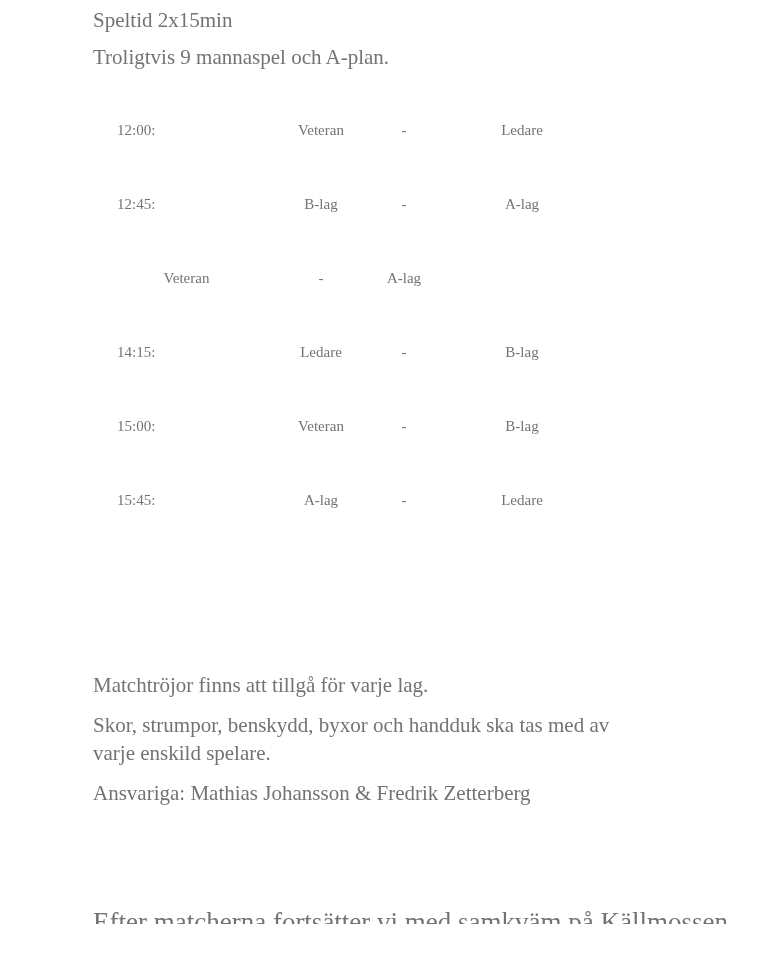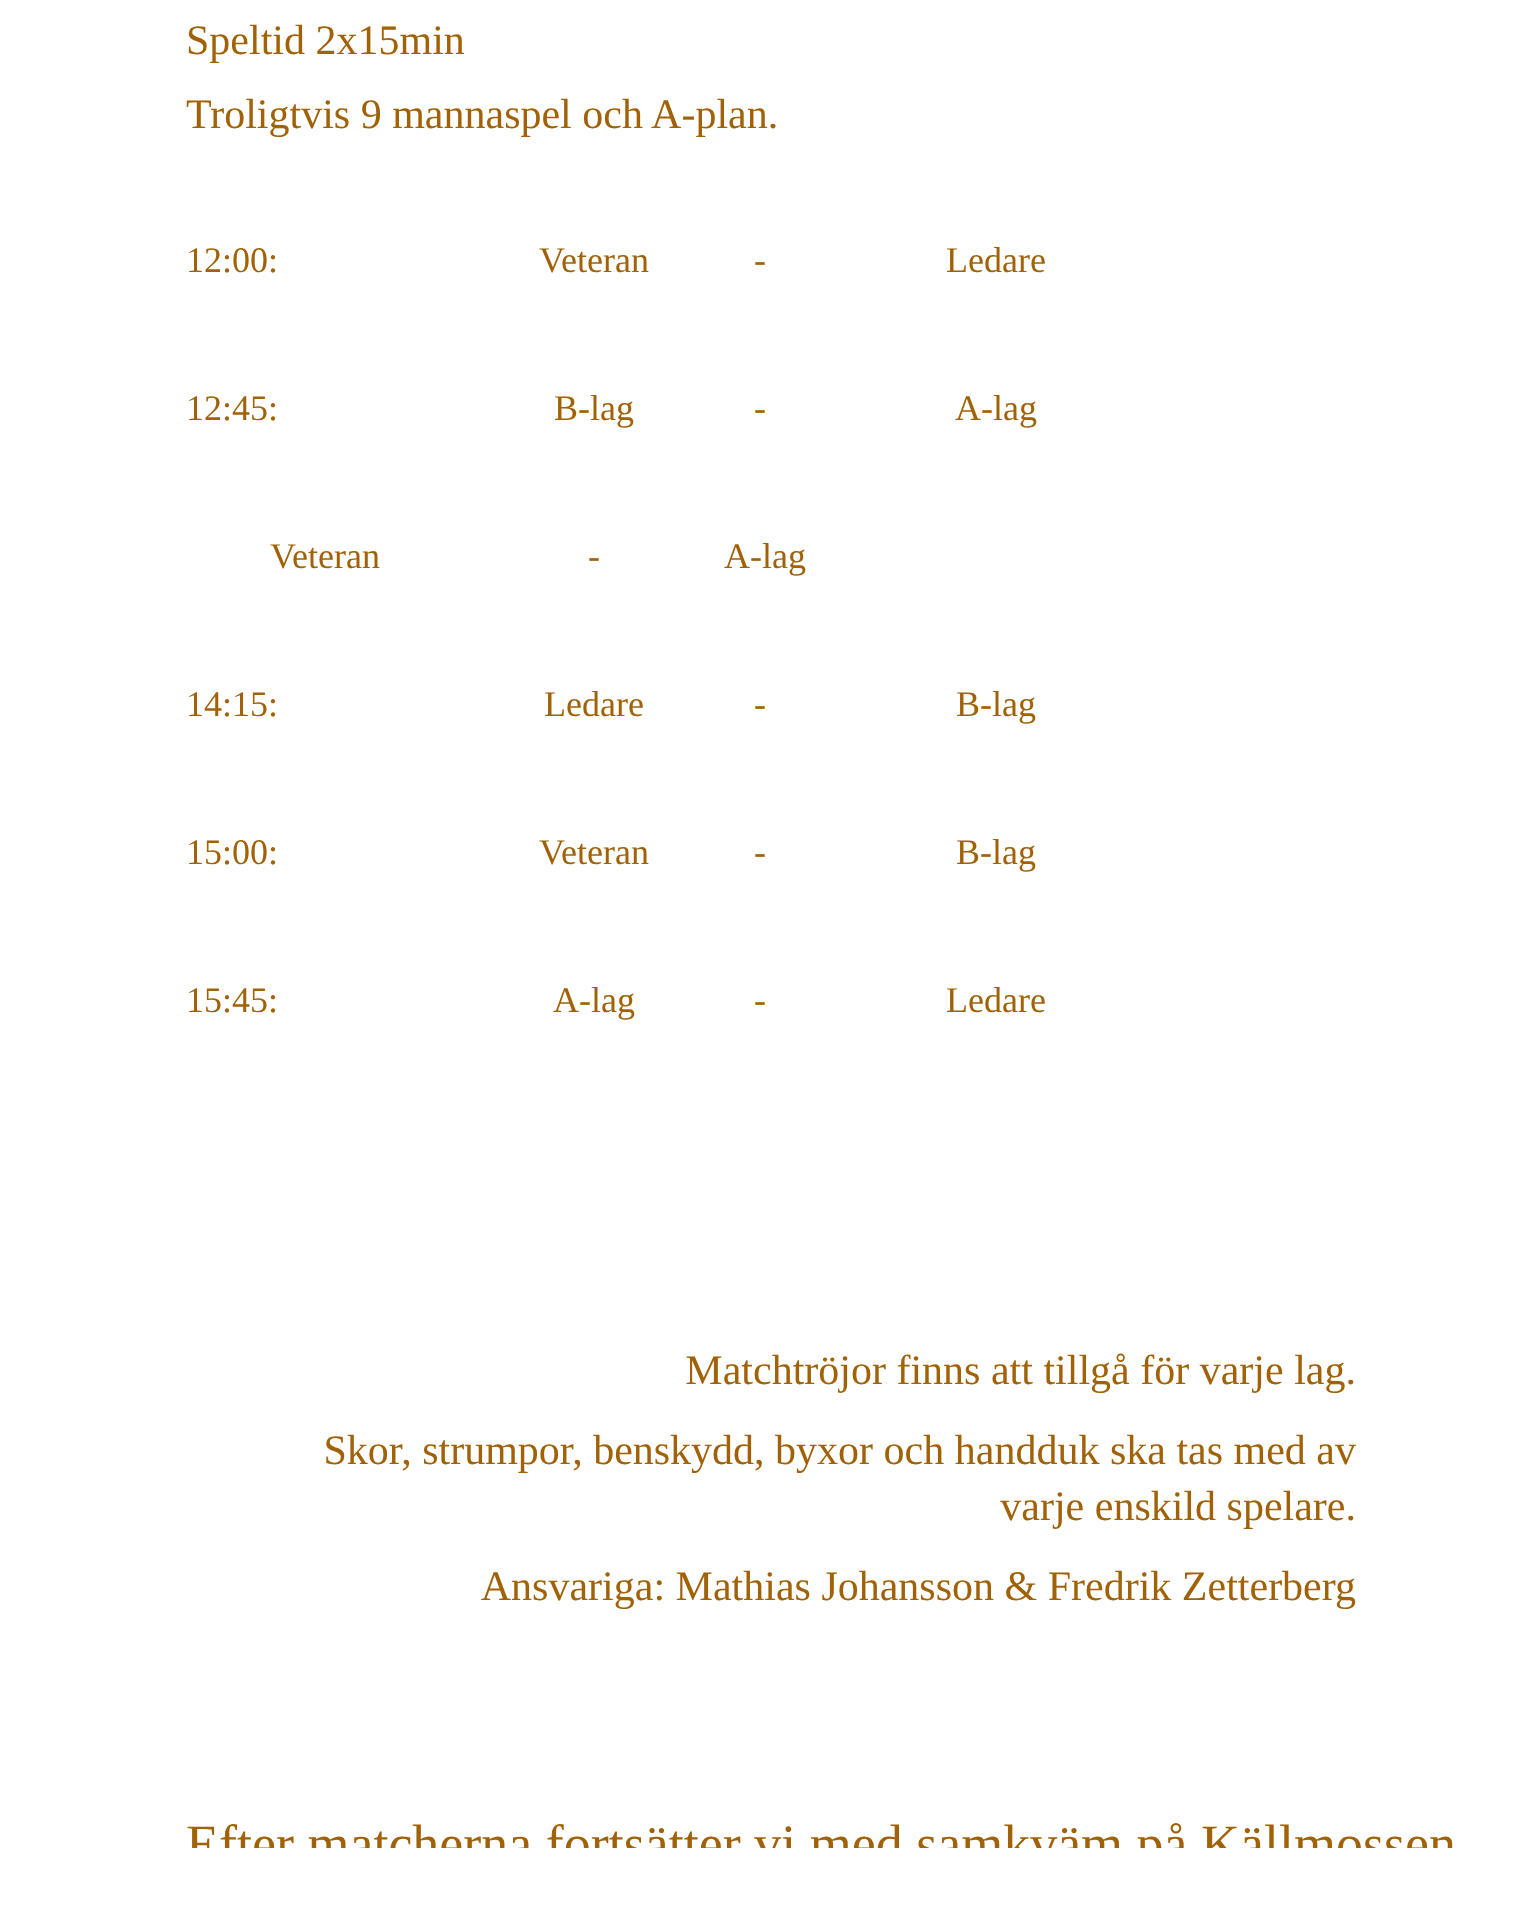--- a/index.html
+++ b/index.html
@@ -7,21 +7,21 @@
     padding: 0;
     background: #ffffff;
   }
   .page {
     position: relative;
     width: 759px;
     height: 924px;
     background: #ffffff;
     overflow: hidden;
     font-family: "Liberation Serif", "DejaVu Serif", serif;
-    color: #a16207;
+    color: #737373;
   }
   .header {
     position: absolute;
     left: 93px;
     top: 6px;
     width: 600px;
   }
   .header .hline {
     margin: 0 0 9px 0;
     font-size: 21px;
@@ -30,37 +30,37 @@
   }
   .schedule {
     position: absolute;
     left: 93px;
     top: 118px;
   }
   .match-row {
     display: grid;
     grid-template-columns: 139px 130px 36px 200px;
     height: 74px;
-    font-size: 18px;
+    font-size: 15px;
     line-height: 24px;
     white-space: nowrap;
+    margin-left: 24px;
   }
   .cell-time   { text-align: left; }
   .cell-home   { text-align: center; }
   .cell-sep    { text-align: center; }
   .cell-away   { text-align: center; }
   .info {
     position: absolute;
     left: 93px;
     top: 671px;
     width: 585px;
   }
   .info .para {
     margin: 0 0 12px 0;
-    text-align: right;
   }
   .info .iline {
     font-size: 21px;
     line-height: 28px;
     white-space: nowrap;
   }
   .footer {
     position: absolute;
     left: 93px;
     top: 908px;

